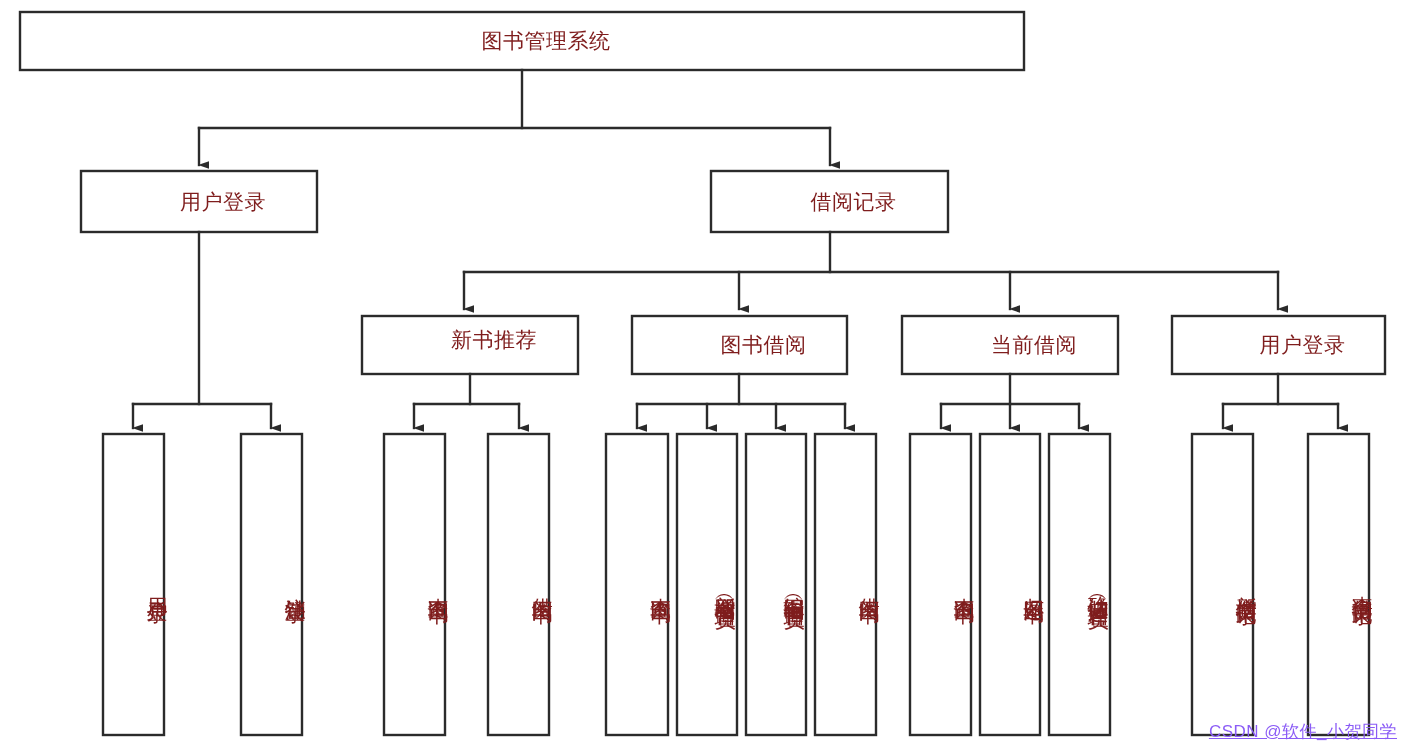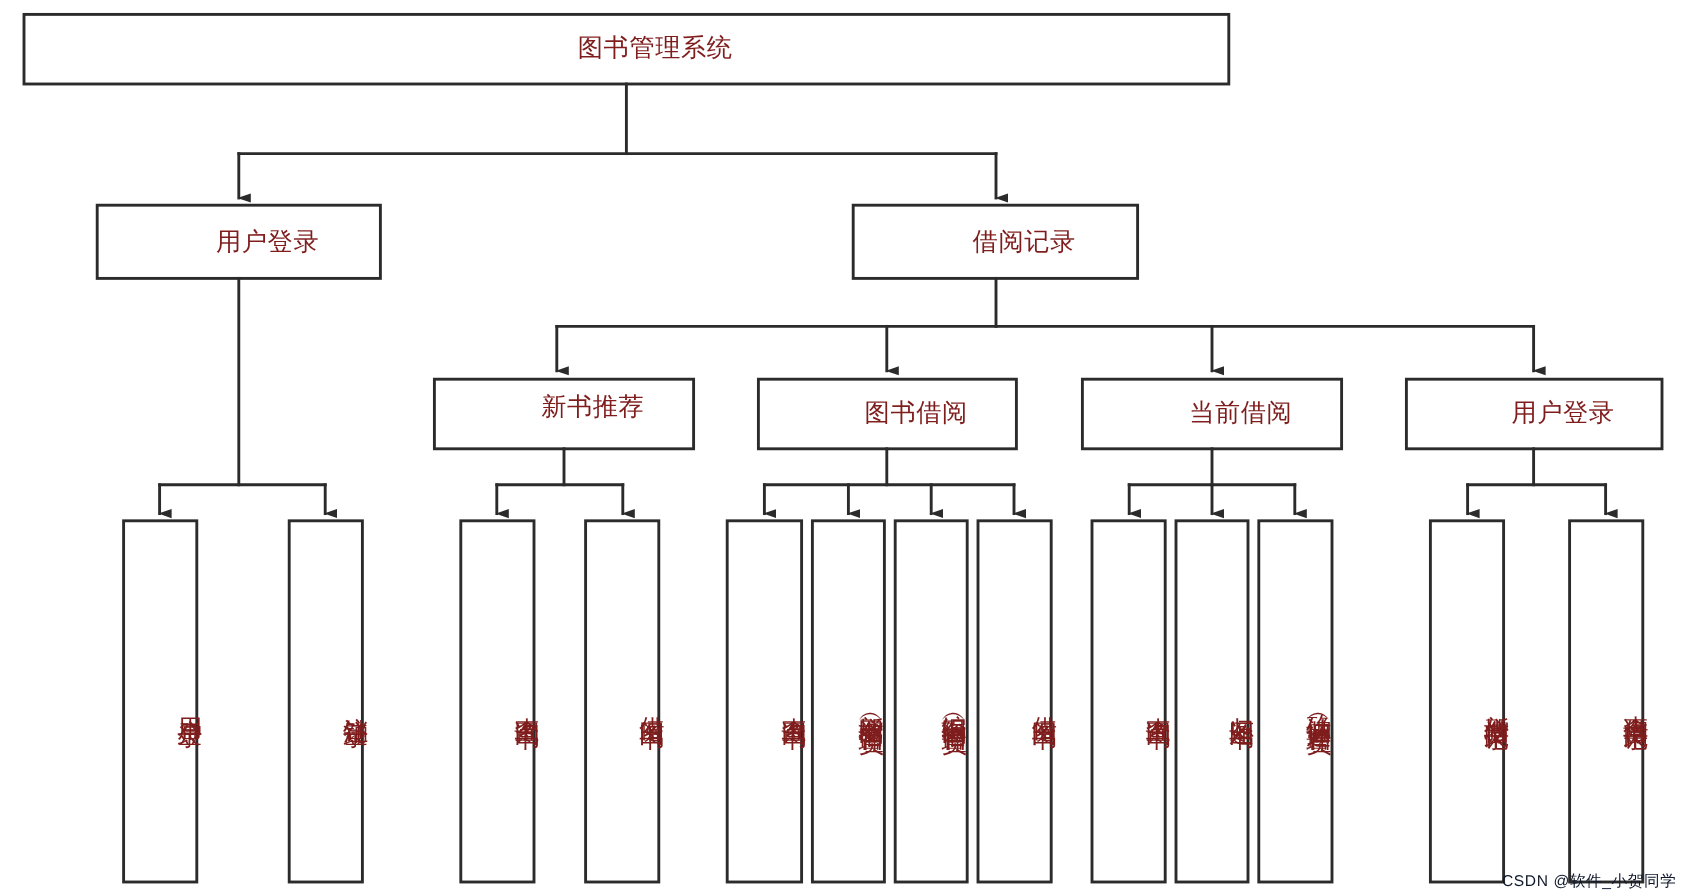--- a/index.html
+++ b/index.html
@@ -65,25 +65,26 @@
     padding-top: 6px;
   }
   .node-label.vert.centered {
     align-items: center;
     padding-top: 0;
   }
   .watermark {
     position: absolute;
     right: 8px;
     bottom: 4px;
-    font-size: 13px;
-    color: #0f172a;
+    font-size: 17px;
+    color: #8b5cf6;
     letter-spacing: 0.5px;
     white-space: nowrap;
     font-family: "Liberation Sans", "DejaVu Sans", sans-serif;
+    text-decoration: underline;
   }
 </style>
 </head>
 <body>
 
 <div id="diagram-root">
 
   <svg class="diagram-canvas" viewBox="0 0 1405 747">
     <defs>
       <marker id="arrowhead" markerWidth="9" markerHeight="11" refX="4.2" refY="10" orient="auto" markerUnits="userSpaceOnUse">

